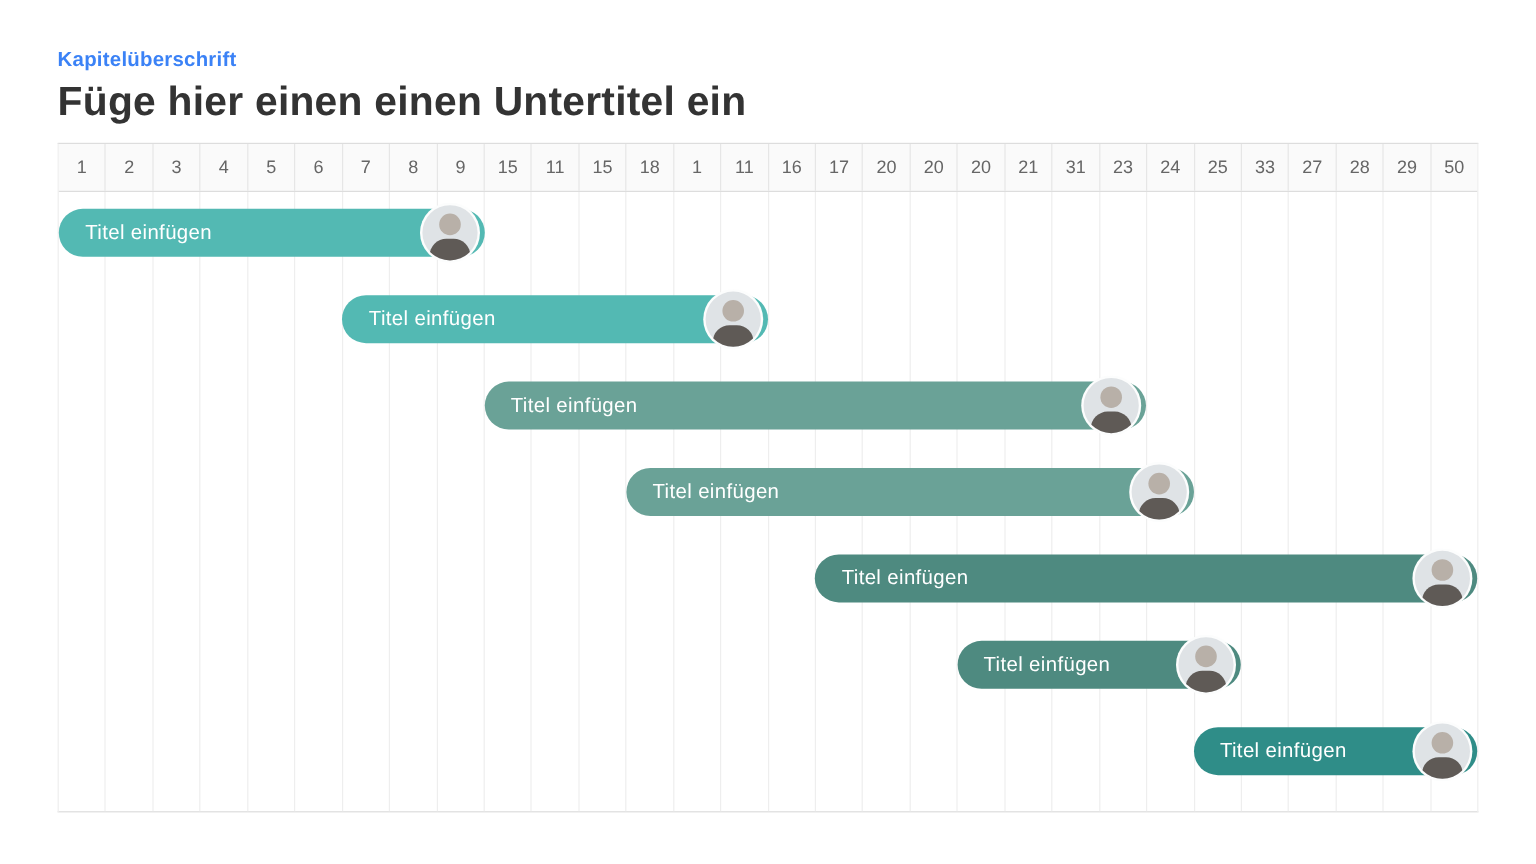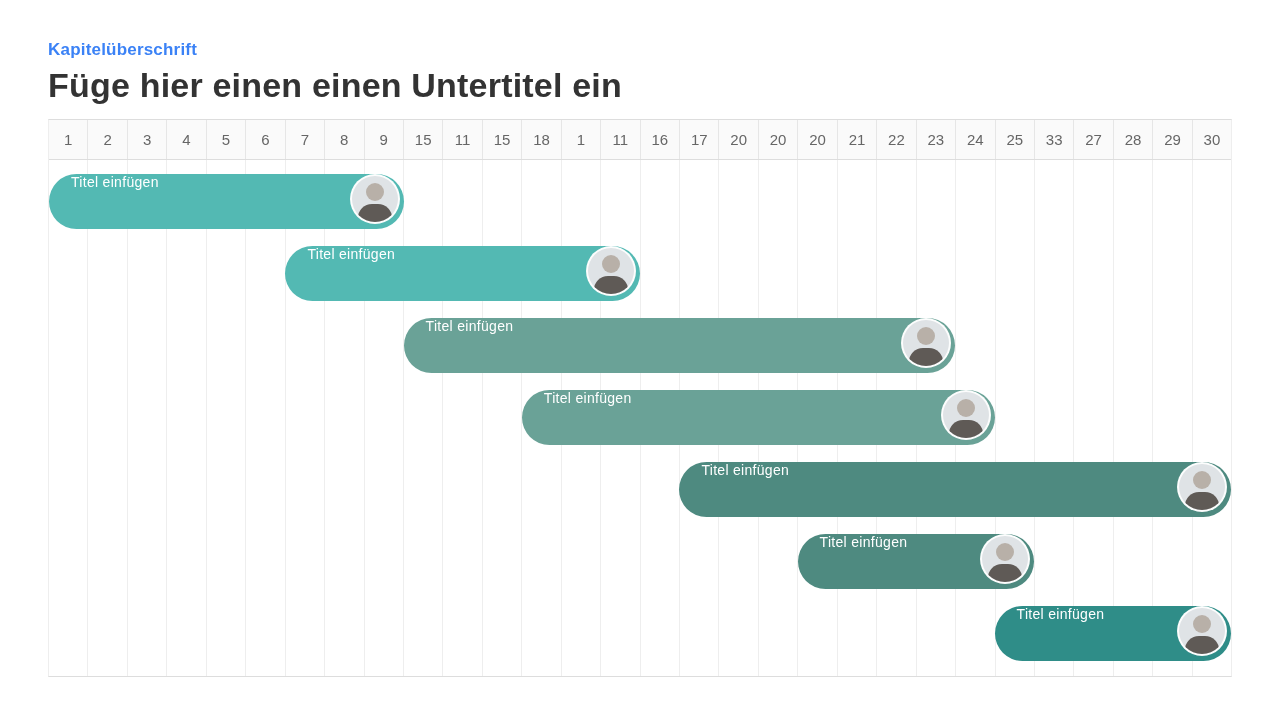--- a/index.html
+++ b/index.html
@@ -67,27 +67,28 @@
 
   .bars {
     position: absolute;
     top: 40px;
     left: 0;
     right: 0;
     bottom: 0;
   }
   .bar {
     position: absolute;
-    height: 55px;
+    height: 40px;
     border-radius: 28px;
     display: flex;
+    align-items: center;
     padding-left: 22px;
     padding-right: 4px;
     color: #fff;
-    font-size: 14px;
+    font-size: 17px;
     letter-spacing: 0.3px;
   }
   .bar .lbl { flex: 1; }
   .avatar {
     width: 50px;
     height: 50px;
     border-radius: 50%;
     background: #dfe3e6;
     border: 2px solid rgba(255,255,255,0.9);
     flex-shrink: 0;
@@ -138,29 +139,29 @@
       <div class="cell">15</div>
       <div class="cell">18</div>
       <div class="cell">1</div>
       <div class="cell">11</div>
       <div class="cell">16</div>
       <div class="cell">17</div>
       <div class="cell">20</div>
       <div class="cell">20</div>
       <div class="cell">20</div>
       <div class="cell">21</div>
-      <div class="cell">22</div>
+      <div class="cell">31</div>
       <div class="cell">23</div>
       <div class="cell">24</div>
       <div class="cell">25</div>
       <div class="cell">33</div>
       <div class="cell">27</div>
       <div class="cell">28</div>
       <div class="cell">29</div>
-      <div class="cell">30</div>
+      <div class="cell">50</div>
     </div>
   <div class="grid" id="grid">
       <div class="col"></div>
       <div class="col"></div>
       <div class="col"></div>
       <div class="col"></div>
       <div class="col"></div>
       <div class="col"></div>
       <div class="col"></div>
       <div class="col"></div>

